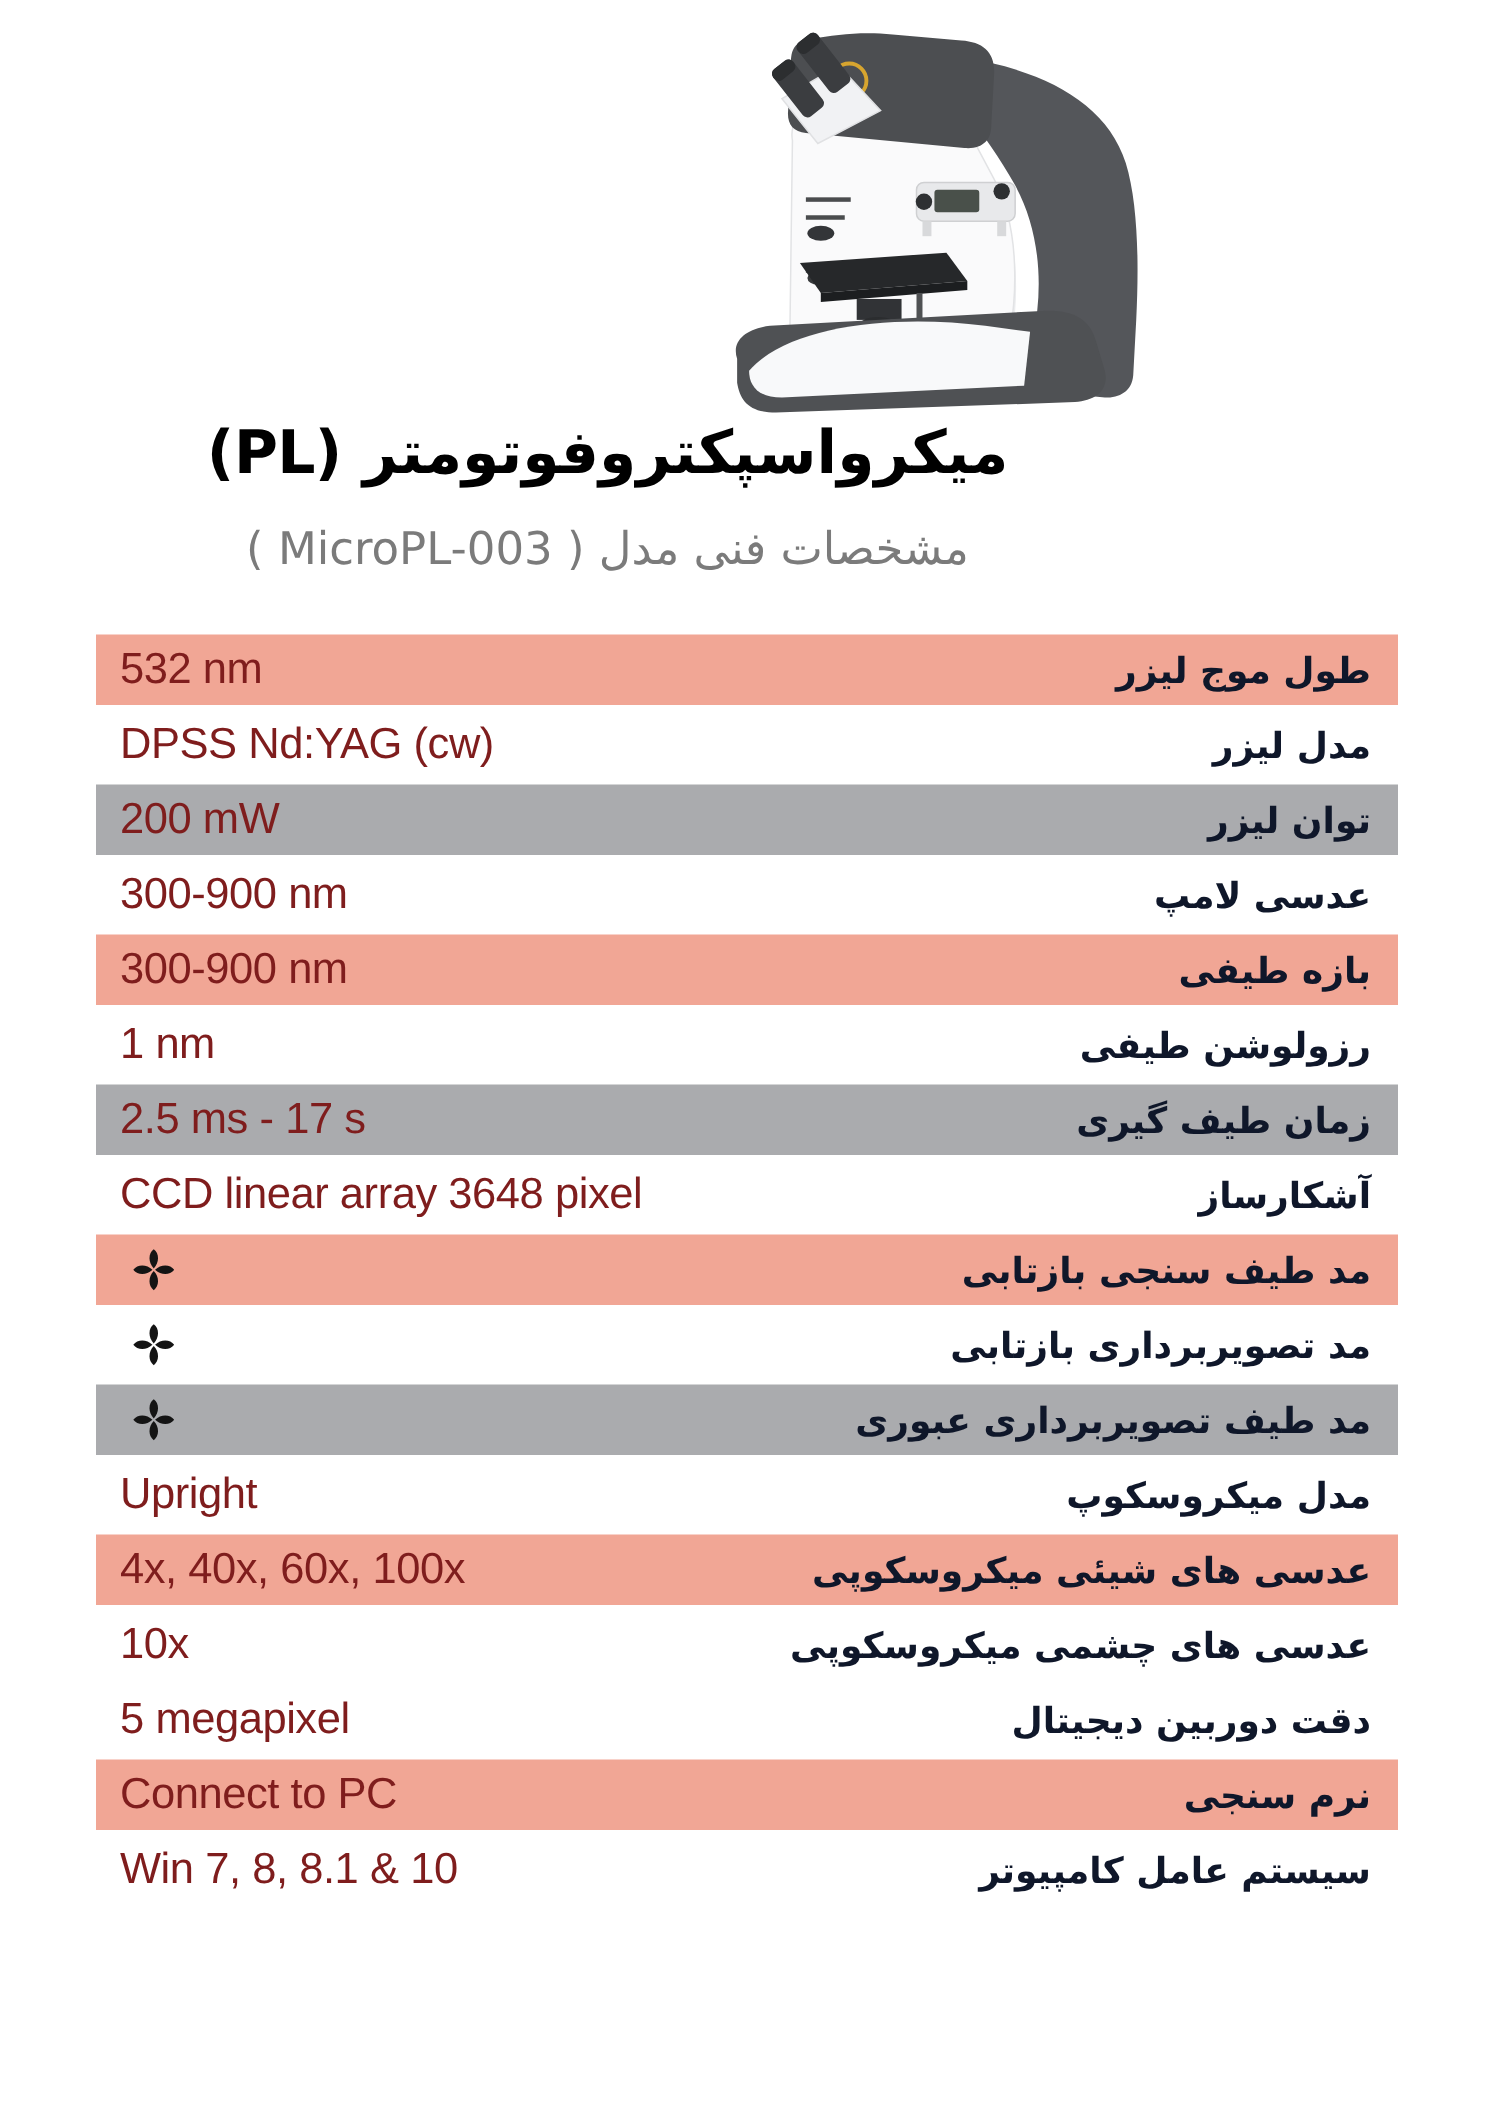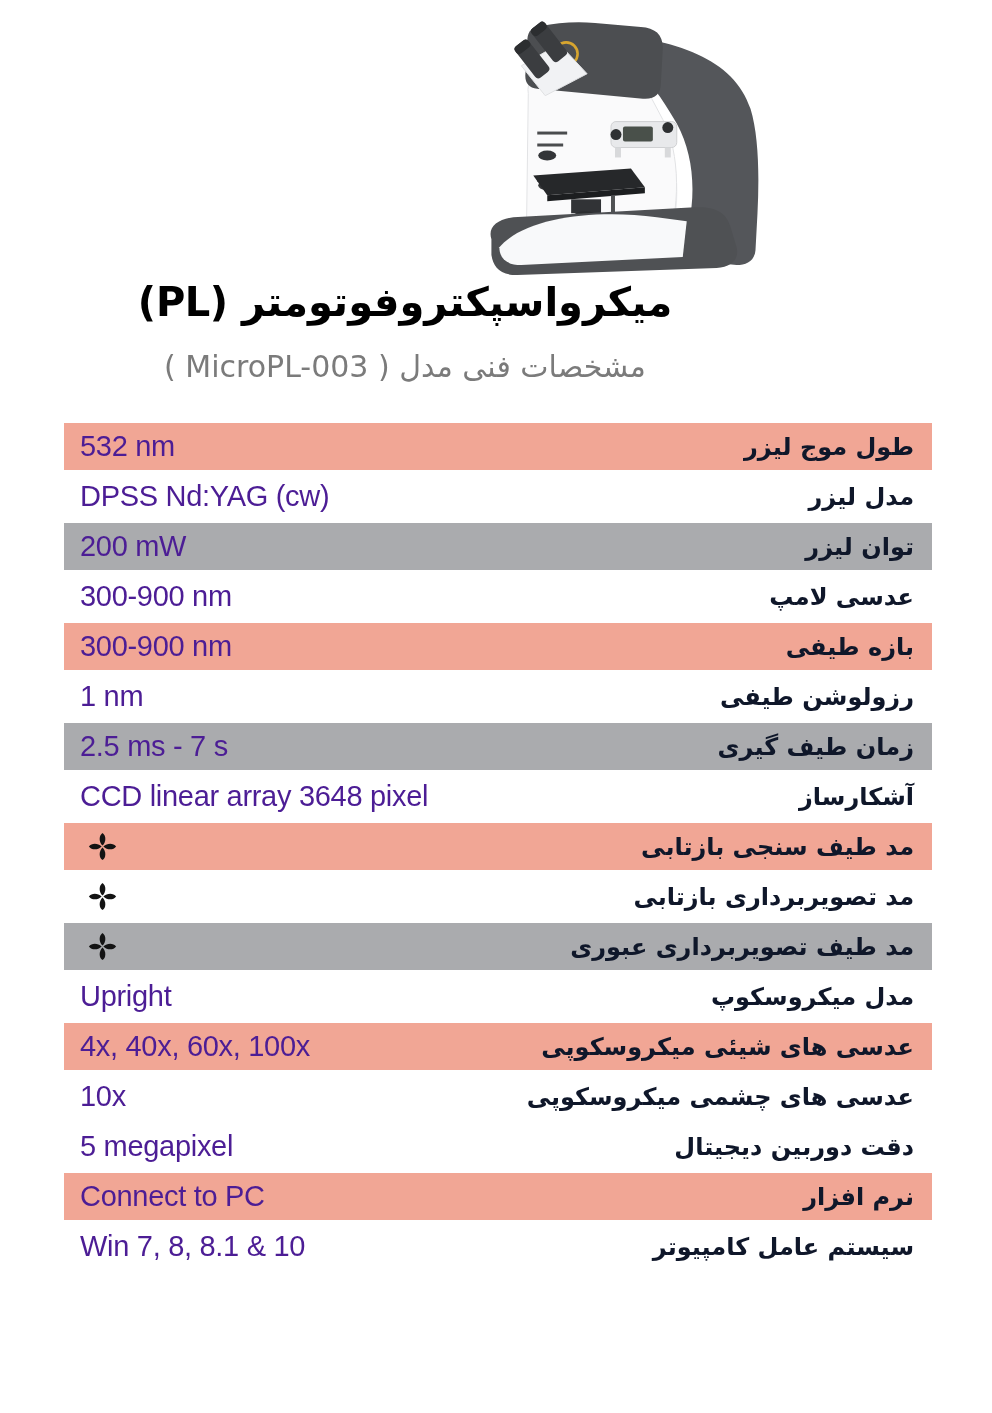--- a/index.html
+++ b/index.html
@@ -36,21 +36,21 @@
   }
   .row{
     height:47px;margin-bottom:3px;
     display:flex;align-items:center;justify-content:space-between;
     padding:0 18px 0 16px;
   }
   .row.bg-salmon{background:var(--salmon);}
   .row.bg-gray{background:var(--gray);}
   .row.bg-white{background:#fff;text-align:right;}
   .value{
-    font-size:29px;color:#4c1d95;white-space:nowrap;
+    font-size:29px;color:#7f1d1d;white-space:nowrap;
     font-family:"Liberation Sans","DejaVu Sans",sans-serif;
     letter-spacing:-0.3px;
   }
   .label{
     direction:rtl;unicode-bidi:plaintext;
     font-size:24px;font-weight:bold;color:#0f172a;white-space:nowrap;
   }
   .icon-holder{display:inline-flex;align-items:center;margin-left:8px;}
   .icon-holder svg{display:block;}
 </style>
@@ -146,21 +146,21 @@
     <span class="label">بازه طیفی</span>
   </div>
 
   <div class="row bg-white">
     <span class="value">1 nm</span>
 
     <span class="label">رزولوشن طیفی</span>
   </div>
 
   <div class="row bg-gray">
-    <span class="value">2.5 ms - 7 s</span>
+    <span class="value">2.5 ms - 17 s</span>
 
     <span class="label">زمان طیف گیری</span>
   </div>
 
   <div class="row bg-white">
     <span class="value">CCD linear array 3648 pixel</span>
 
     <span class="label">آشکارساز</span>
   </div>
 
@@ -254,21 +254,21 @@
 
   <div class="row bg-white">
     <span class="value">5 megapixel</span>
 
     <span class="label">دقت دوربین دیجیتال</span>
   </div>
 
   <div class="row bg-salmon">
     <span class="value">Connect to PC</span>
 
-    <span class="label">نرم افزار</span>
+    <span class="label">نرم سنجی</span>
   </div>
 
   <div class="row bg-white">
     <span class="value">Win 7, 8, 8.1 &amp; 10</span>
 
     <span class="label">سیستم عامل کامپیوتر</span>
   </div>
 </div>
 
 </div>

